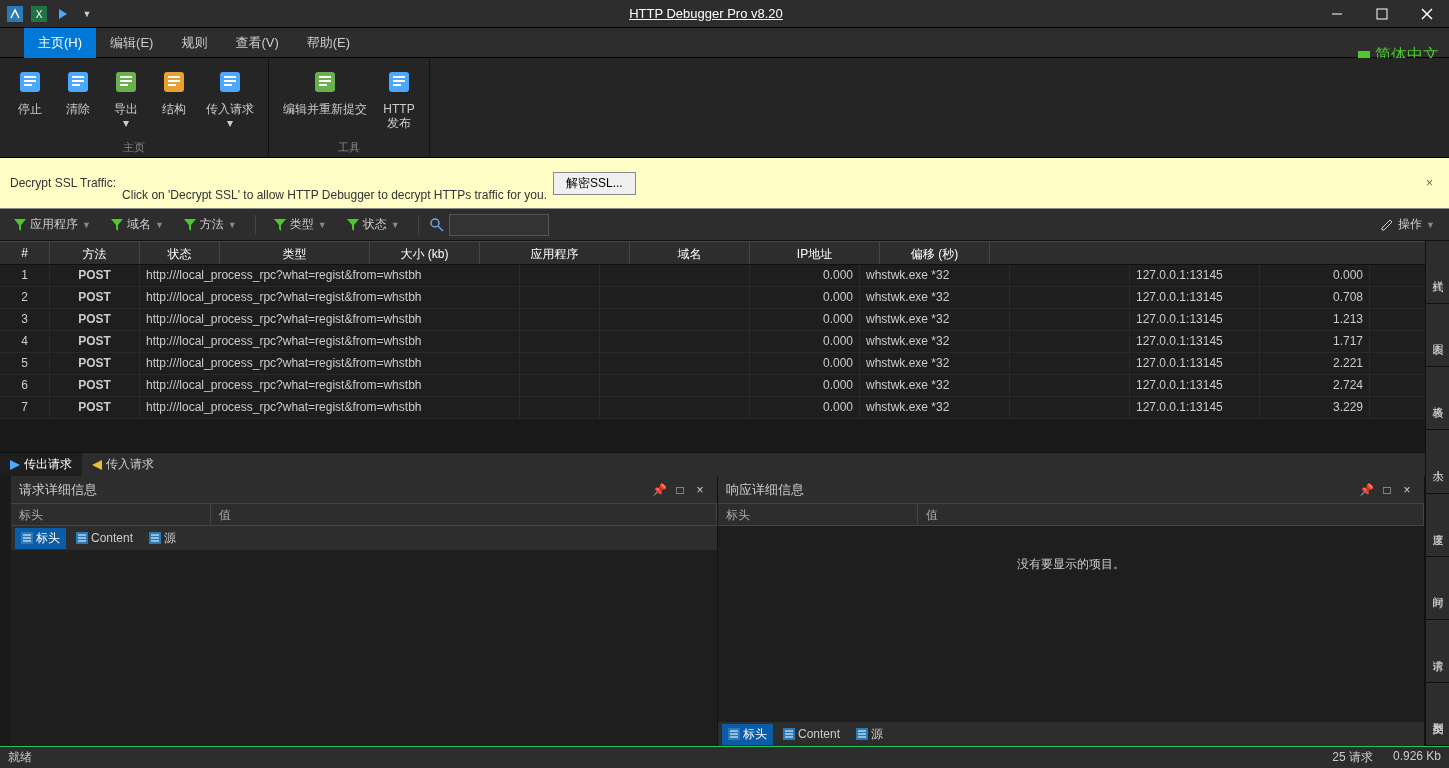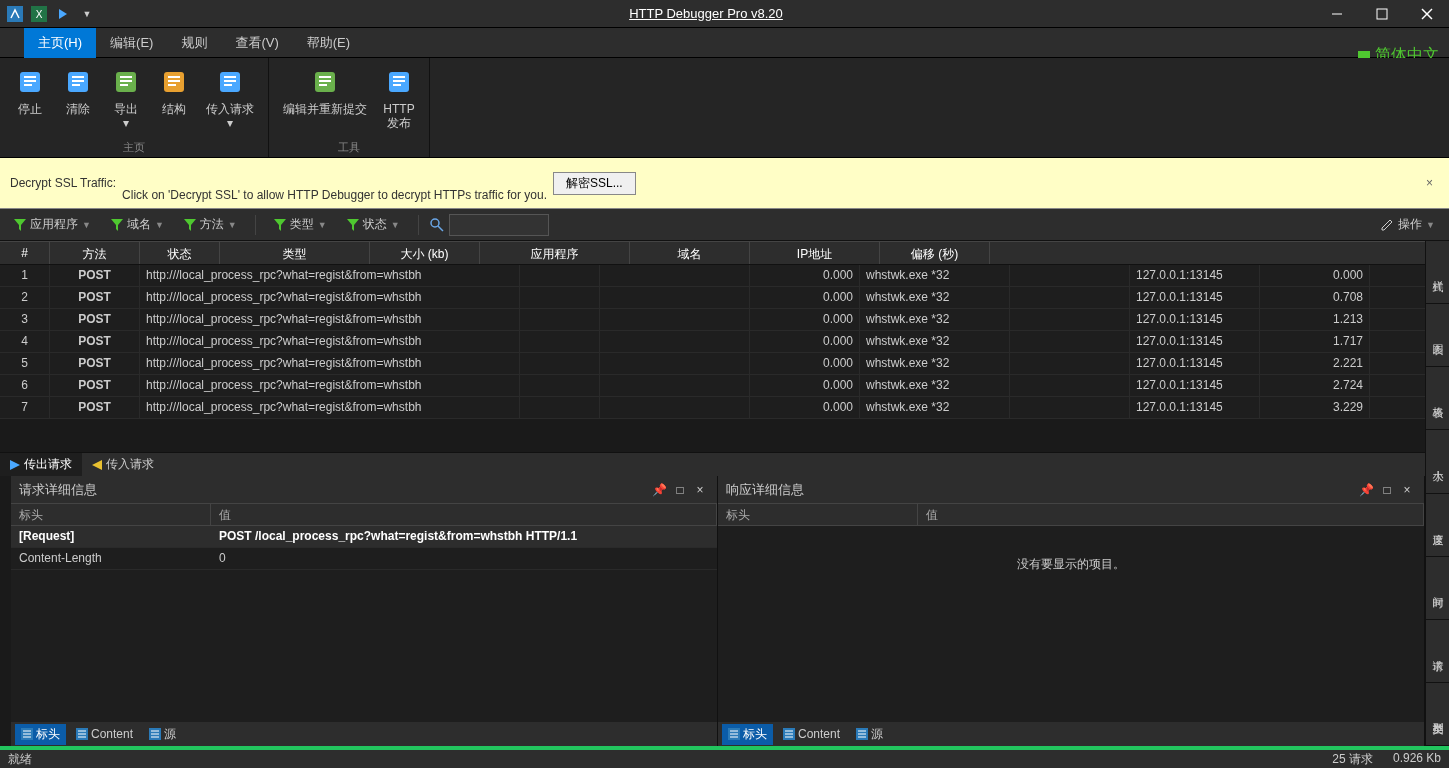--- a/index.html
+++ b/index.html
@@ -79,21 +79,21 @@
 .panel-row .pc { padding: 3px 8px; color: #fff; font-size: 12px; }
 .panel-row.sub { background: #1e1e1e; }
 .panel-row.sub .pc { color: #ccc; }
 .pc-name { width: 200px; }
 .pc-value { flex: 1; }
 .panel-empty { flex: 1; display: flex; align-items: flex-start; justify-content: center; padding-top: 30px; color: #ccc; font-size: 12px; }
 .panel-footer { height: 24px; background: #2d2d2d; display: flex; align-items: center; padding: 0 4px; gap: 4px; }
 .pf-tab { display: flex; align-items: center; gap: 3px; padding: 2px 6px; cursor: pointer; font-size: 12px; color: #ccc; }
 .pf-tab.active { background: #0b5ca8; color: #fff; }
 .pf-icon { width: 12px; height: 12px; }
-.statusbar { height: 22px; background: #2d2d2d; display: flex; align-items: center; padding: 0 8px; border-top: 4px solid #22c55e; }
+.statusbar { height: 22px; background: #2d2d2d; display: flex; align-items: center; padding: 0 8px; border-top: 1px solid #22c55e; }
 .statusbar .status-text { flex: 1; color: #ccc; font-size: 12px; }
 .statusbar .status-right { color: #ccc; font-size: 12px; display:flex; gap:20px;}
 svg { display: block; }
 </style>
 </head>
 <body>
 
 <div class="titlebar">
   <div class="qat">
     <div class="qat-item">
@@ -435,30 +435,20 @@
           <div class="panel-controls">
             <div class="panel-ctrl">📌</div>
             <div class="panel-ctrl">□</div>
             <div class="panel-ctrl">×</div>
           </div>
         </div>
         <div class="panel-colheader">
           <div class="pcol pcol-name">标头</div>
           <div class="pcol pcol-value">值</div>
         </div>
-        <div class="panel-body" id="req-body">
-            <div class="panel-row">
-              <div class="pc pc-name" style="font-weight: bold;">[Request]</div>
-              <div class="pc pc-value" style="font-weight: bold;">POST /local_process_rpc?what=regist&amp;from=whstbh HTTP/1.1</div>
-            </div>
-            <div class="panel-row sub">
-              <div class="pc pc-name">Content-Length</div>
-              <div class="pc pc-value">0</div>
-            </div>
-          </div>
         <div class="panel-footer" id="req-footer">
             <div class="pf-tab active">
               <svg class="pf-icon" viewBox="0 0 12 12">
                 <rect width="12" height="12" fill="#2a7ab8"></rect>
                 <line x1="2" y1="3" x2="10" y2="3" stroke="#fff"></line>
                 <line x1="2" y1="6" x2="10" y2="6" stroke="#fff"></line>
                 <line x1="2" y1="9" x2="10" y2="9" stroke="#fff"></line>
               </svg>
               <span>标头</span>
             </div>

